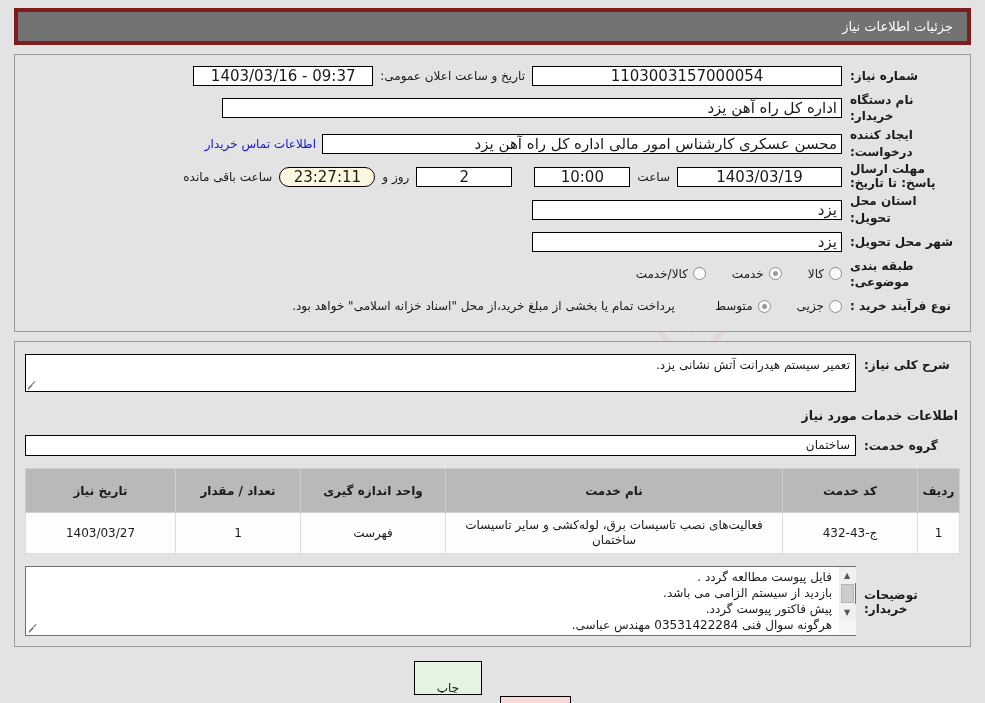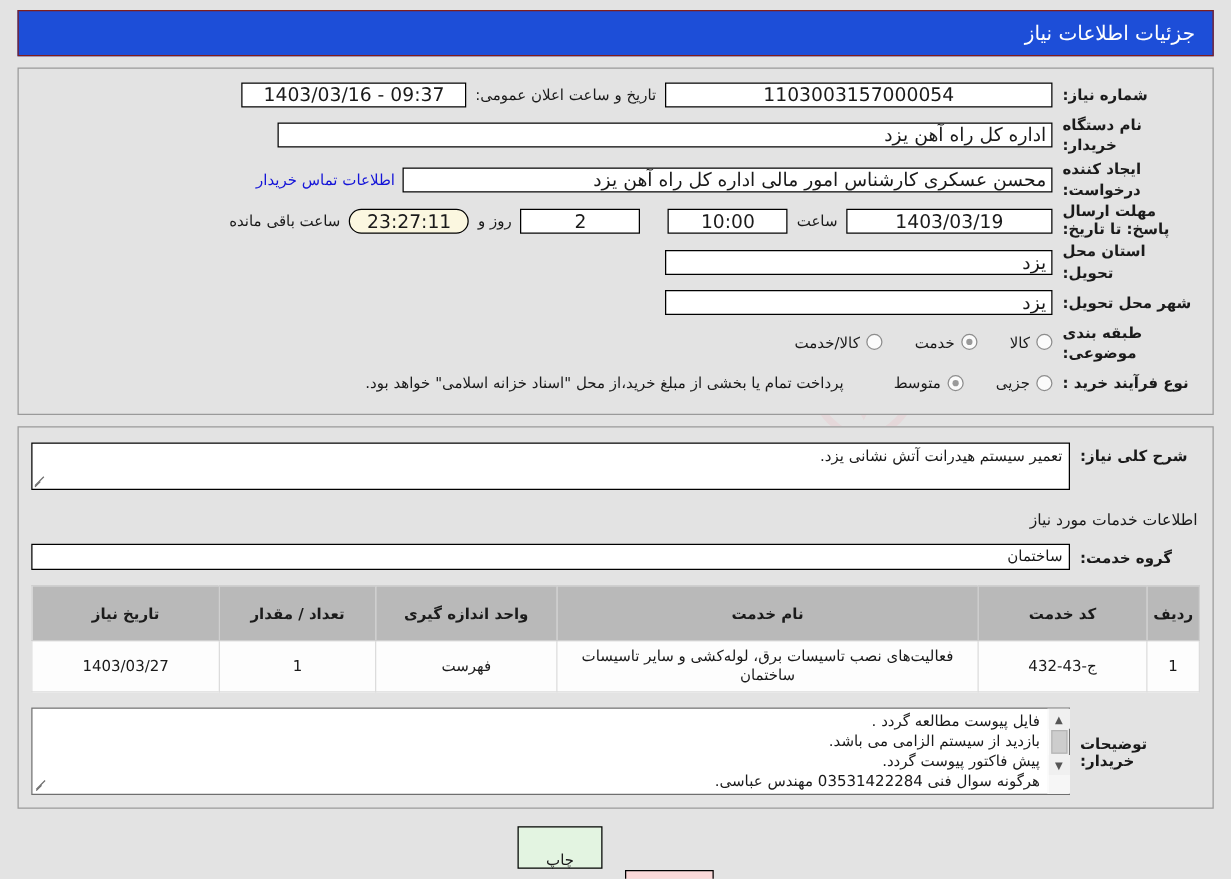--- a/index.html
+++ b/index.html
@@ -35,28 +35,28 @@
     color: #cfcfcf;
     letter-spacing: -1px;
     font-family: "Liberation Sans", sans-serif;
     direction: ltr;
   }
   .wm-shield { width: 86px; height: 92px; }
 
   
   .header-wrap { padding: 8px 14px 0 14px; position: relative; z-index: 2; }
   .header-bar {
-    background: #1d4ed8;
-    border: 1px solid #7f1d1d;
+    background: #737373;
+    border: 4px solid #7f1d1d;
     height: 37px;
     display: flex;
     align-items: center;
     padding: 0 14px;
     color: #ffffff;
-    font-size: 16px;
+    font-size: 13px;
   }
 
   
   .panel {
     position: relative;
     z-index: 1;
     margin: 9px 14px 0 14px;
     border: 1px solid #9a9a9a;
     background: #e3e3e3;
   }
@@ -154,21 +154,21 @@
     content:"";
     position:absolute;
     background:#6b6b6b;
     height:1px;
     transform-origin: left center;
   }
   .resize-grip::before { width:10px; left:0; top:8px; transform: rotate(-45deg); }
   .resize-grip::after  { width:6px;  left:0; top:9px; transform: rotate(-45deg); }
 
   .section-title {
-    font-weight: normal;
+    font-weight: bold;
     font-size: 12.5px;
     margin: 16px 0 12px 0;
     padding-right: 2px;
   }
 
   .group-row { display:flex; align-items:center; margin-bottom: 4px; }
   .group-lbl { font-weight: bold; font-size: 12px; width:104px; flex:none; text-align:left; padding-left:8px; }
   .group-fld { flex:1; border:1px solid #000; background:#fff; height:21px; line-height:19px; padding:0 5px; font-size:12px; }
 
   

